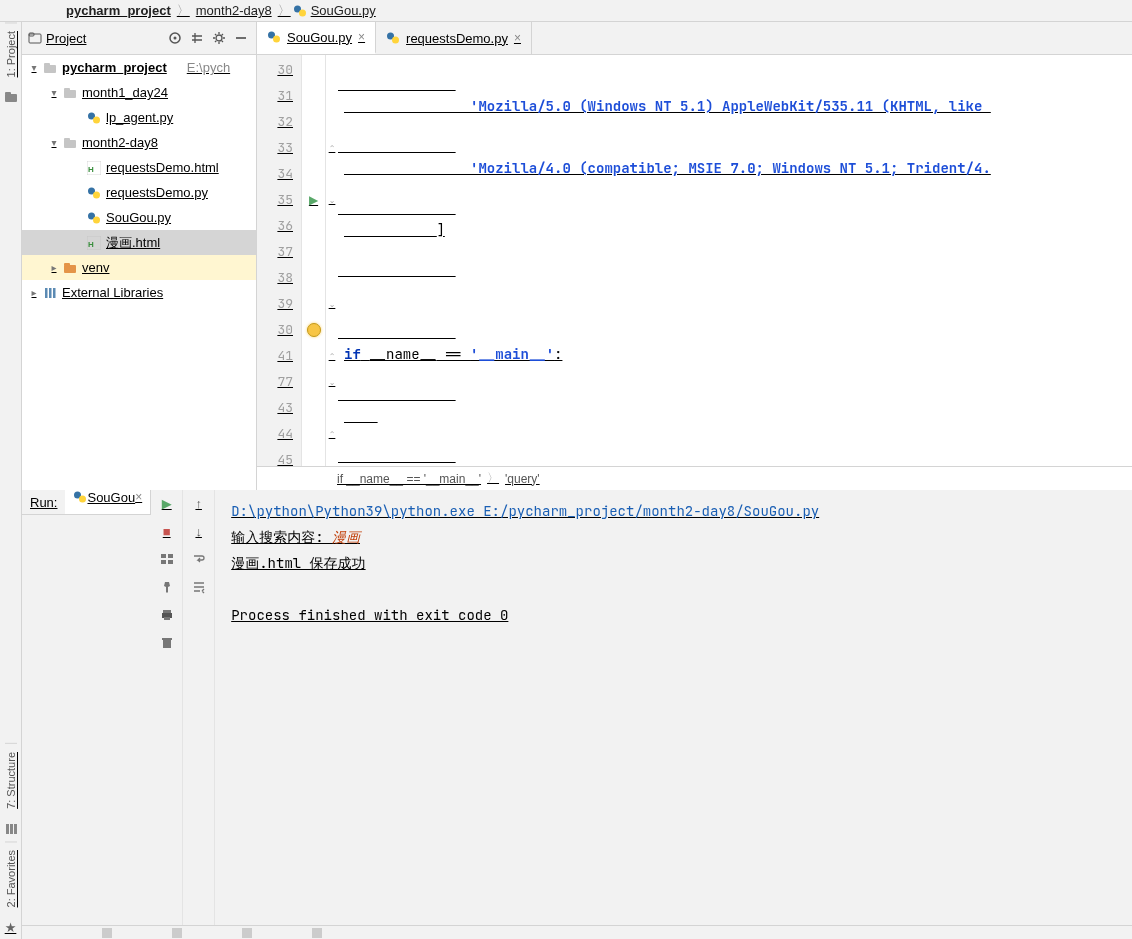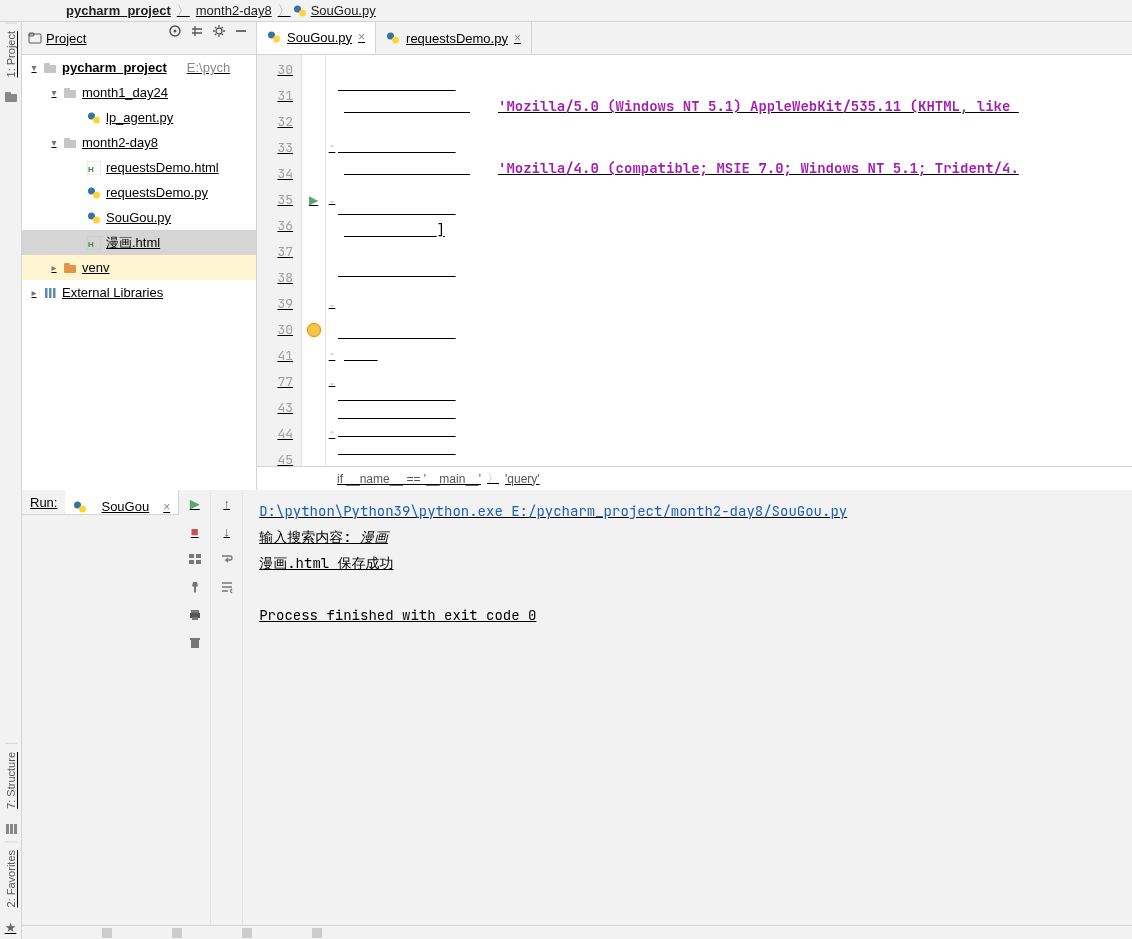--- a/index.html
+++ b/index.html
@@ -19,21 +19,21 @@
 .left-gutter { width: 22px; background: #f2f2f2; border-right: 1px solid #d4d4d4; display: flex; flex-direction: column; align-items: center; }
 .side-label { writing-mode: vertical-rl; transform: rotate(180deg); font-size: 11px; color: #555; padding: 8px 0; cursor: pointer; border-bottom: 1px solid #d4d4d4; }
 .side-icon { width: 16px; height: 16px; margin: 4px 0; color: #666; display: flex; align-items: center; justify-content: center; }
 
 
 .main { flex: 1; display: flex; flex-direction: column; min-width: 0; }
 
 
 .top-row { display: flex; height: 33px; border-bottom: 1px solid #d4d4d4; background: #f2f2f2; }
 
-.project-header { width: 235px; display: flex; border-right: 1px solid #d4d4d4; padding: 0 6px; gap: 13px; }
+.project-header { width: 235px; display: flex; align-items: center; border-right: 1px solid #d4d4d4; padding: 0 6px; gap: 13px; }
 .project-header .title { flex: 1; display: flex; align-items: center; gap: 4px; }
 .project-header .title .folder-ic { width: 14px; height: 14px; display: inline-block; }
 .project-header .tools { display: flex; gap: 4px; }
 .tb-ic { width: 18px; height: 18px; display: flex; align-items: center; justify-content: center; color: #555; cursor: pointer; }
 
 .editor-tabs { display: flex; align-items: stretch; }
 .ed-tab { display: flex; align-items: center; gap: 6px; padding: 0 10px; border-right: 1px solid #d4d4d4; background: #f2f2f2; cursor: pointer; }
 .ed-tab.active { background: #fff; border-bottom: 2px solid #fff; }
 .py-ic { width: 14px; height: 14px; display: inline-block; }
 .close-ic { color: #888; font-size: 12px; }
@@ -58,38 +58,38 @@
 .gut-line { height: 26px; line-height: 26px; padding-right: 8px; }
 .mark-gutter { width: 24px; background: #fff; border-right: 1px solid #e4e4e4; padding-top: 2px; }
 .mark-line { height: 26px; display: flex; align-items: center; justify-content: center; }
 .run-mark { color: #59a869; font-size: 12px; }
 .bulb { width: 14px; height: 14px; background: #f7c544; border-radius: 50%; border: 1px solid #c49a1a; box-shadow: 0 0 3px rgba(247,197,68,0.8); }
 .fold-gutter { width: 12px; background: #fff; padding-top: 2px; }
 .fold-line { height: 26px; display: flex; align-items: center; justify-content: center; color: #aaa; font-size: 8px; }
 .code-lines { flex: 1; font-family: "JetBrains Mono", Consolas, monospace; font-size: 14px; padding-top: 2px; overflow: hidden; white-space: pre; }
 .code-line { height: 26px; line-height: 26px; padding-left: 6px; }
 .c-kw { color: #0033b3; font-weight: bold; }
-.c-str { color: #a21caf; font-weight: bold; margin-left: 28px; }
+.c-str { color: #1d4ed8; font-weight: bold; }
 
 .breadcrumb-bottom { height: 24px; border-top: 1px solid #d4d4d4; background: #fff; display: flex; align-items: center; padding-left: 80px; font-size: 12px; color: #555; }
 .bcb-sep { color: #aaa; padding: 0 6px; }
 .run-header { display: flex; align-items: center; height: 25px; border-bottom: 1px solid #d4d4d4; background: #f2f2f2; }
 .run-header .label { padding: 0 8px; }
-.run-tab { display: flex; align-items: flex-end; gap: 14px; padding: 0 8px; height: 100%; background: #fff; border-right: 1px solid #d4d4d4; }
+.run-tab { display: flex; align-items: flex-start; gap: 0; padding: 0 8px; height: 100%; background: #fff; border-right: 1px solid #d4d4d4; }
 
 .run-body { flex: 1; display: flex; flex-direction: row; }
 .run-content { flex: 1; display: flex; }
 .run-tools { width: 32px; display: flex; flex-direction: column; align-items: center; padding-top: 4px; gap: 10px; border-right: 1px solid #e4e4e4; }
 .run-tools2 { width: 32px; display: flex; flex-direction: column; align-items: center; padding-top: 4px; gap: 10px; border-right: 1px solid #e4e4e4; }
 .run-ic { width: 18px; height: 18px; display: flex; align-items: center; justify-content: center; color: #555; cursor: pointer; }
 .run-ic.green { color: #59a869; }
 .run-ic.red { color: #c75450; }
 .run-out { flex: 1; font-family: "JetBrains Mono", Consolas, monospace; font-size: 14px; padding: 8px 16px; line-height: 26px; white-space: pre; }
 .out-blue { color: #1a5fb4; }
-.out-italic { font-style: italic; color: #000000; }
+.out-italic { font-style: italic; color: #c2410c; }
 
 
 .status { height: 14px; background: #f2f2f2; border-top: 1px solid #d4d4d4; display: flex; align-items: center; padding-left: 80px; gap: 60px; }
 .status .sq { width: 10px; height: 10px; background: #ccc; }
 
 
 svg { display: block; }
 </style>
 </head>
 <body>
@@ -358,20 +358,21 @@
                 <div class="fold-line"></div>
                 <div class="fold-line">⌃</div>
               <div class="fold-line"></div>
 
             </div>
             <div class="code-lines">
               <div class="code-line">               <span class="c-str">'Mozilla/5.0 (Windows NT 5.1) AppleWebKit/535.11 (KHTML, like </span></div>
               <div class="code-line">               <span class="c-str">'Mozilla/4.0 (compatible; MSIE 7.0; Windows NT 5.1; Trident/4.</span></div>
               <div class="code-line">           <span>]</span></div>
               <div class="code-line"></div>
+              <div class="code-line"><span class="c-kw">if</span> <span>__name__</span><span> == </span><span class="c-str">'__main__'</span><span>:</span></div>
               <div class="code-line">    </div>
               
               
               
               
               
               
               
               
               

